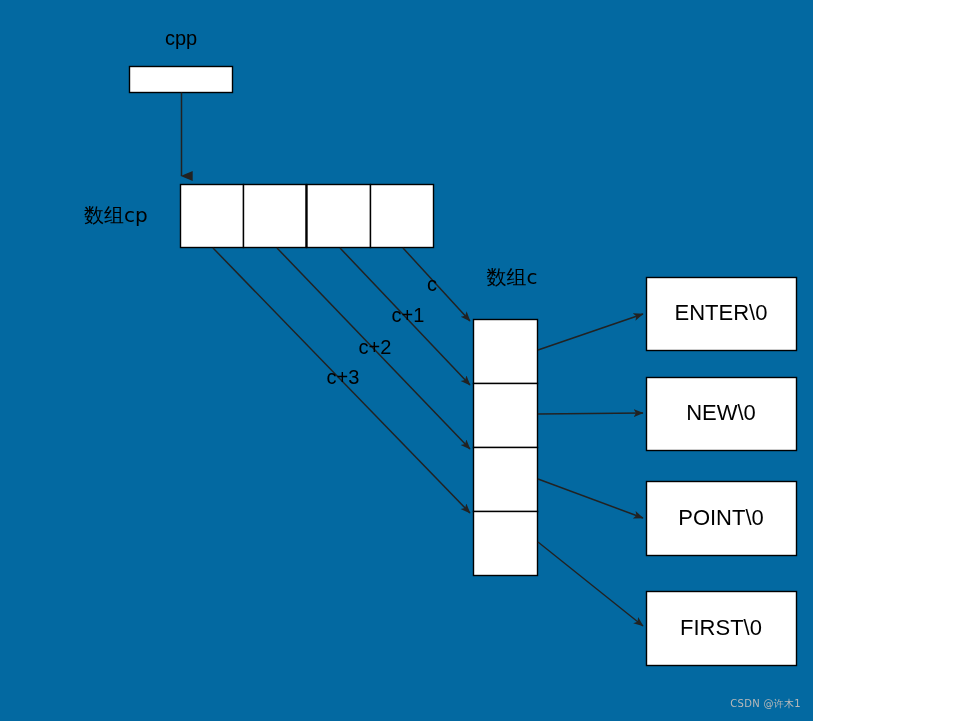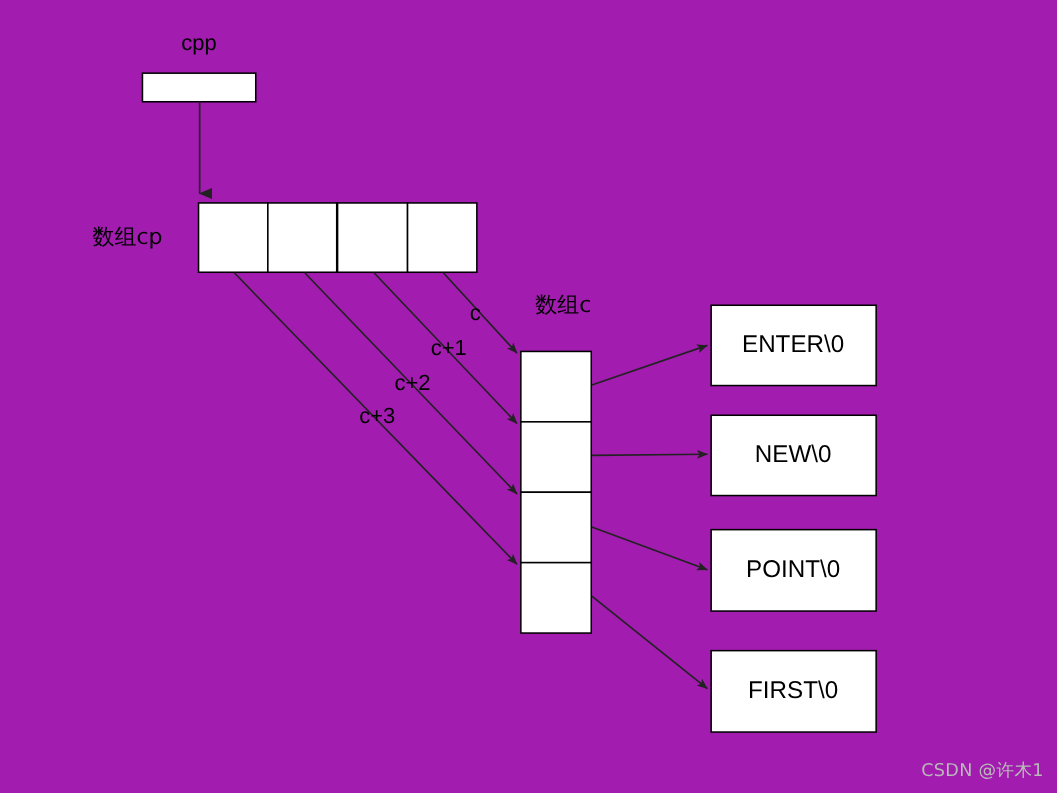--- a/index.html
+++ b/index.html
@@ -5,23 +5,23 @@
   html, body {
     margin: 0;
     padding: 0;
     background: #ffffff;
   }
   body {
     font-family: "Liberation Sans", "DejaVu Sans", sans-serif;
   }
   #canvas {
     position: relative;
-    width: 961px;
+    width: 813px;
     height: 721px;
-    background: #a21caf;
+    background: #0369a1;
     overflow: hidden;
   }
   svg.layer {
     position: absolute;
     left: 0;
     top: 0;
     width: 961px;
     height: 721px;
   }
   .boxrect {
@@ -60,21 +60,21 @@
     font-size: 22px;
     fill: #000000;
     text-anchor: middle;
     dominant-baseline: middle;
   }
   .watermark {
     position: absolute;
     right: 12px;
     bottom: 10px;
     font-family: "DejaVu Sans", "Liberation Sans", sans-serif;
-    font-size: 16px;
+    font-size: 10px;
     color: #b9b9b9;
     letter-spacing: 0.3px;
     white-space: nowrap;
   }
 </style>
 </head>
 <body>
 
 <div id="canvas">
 

